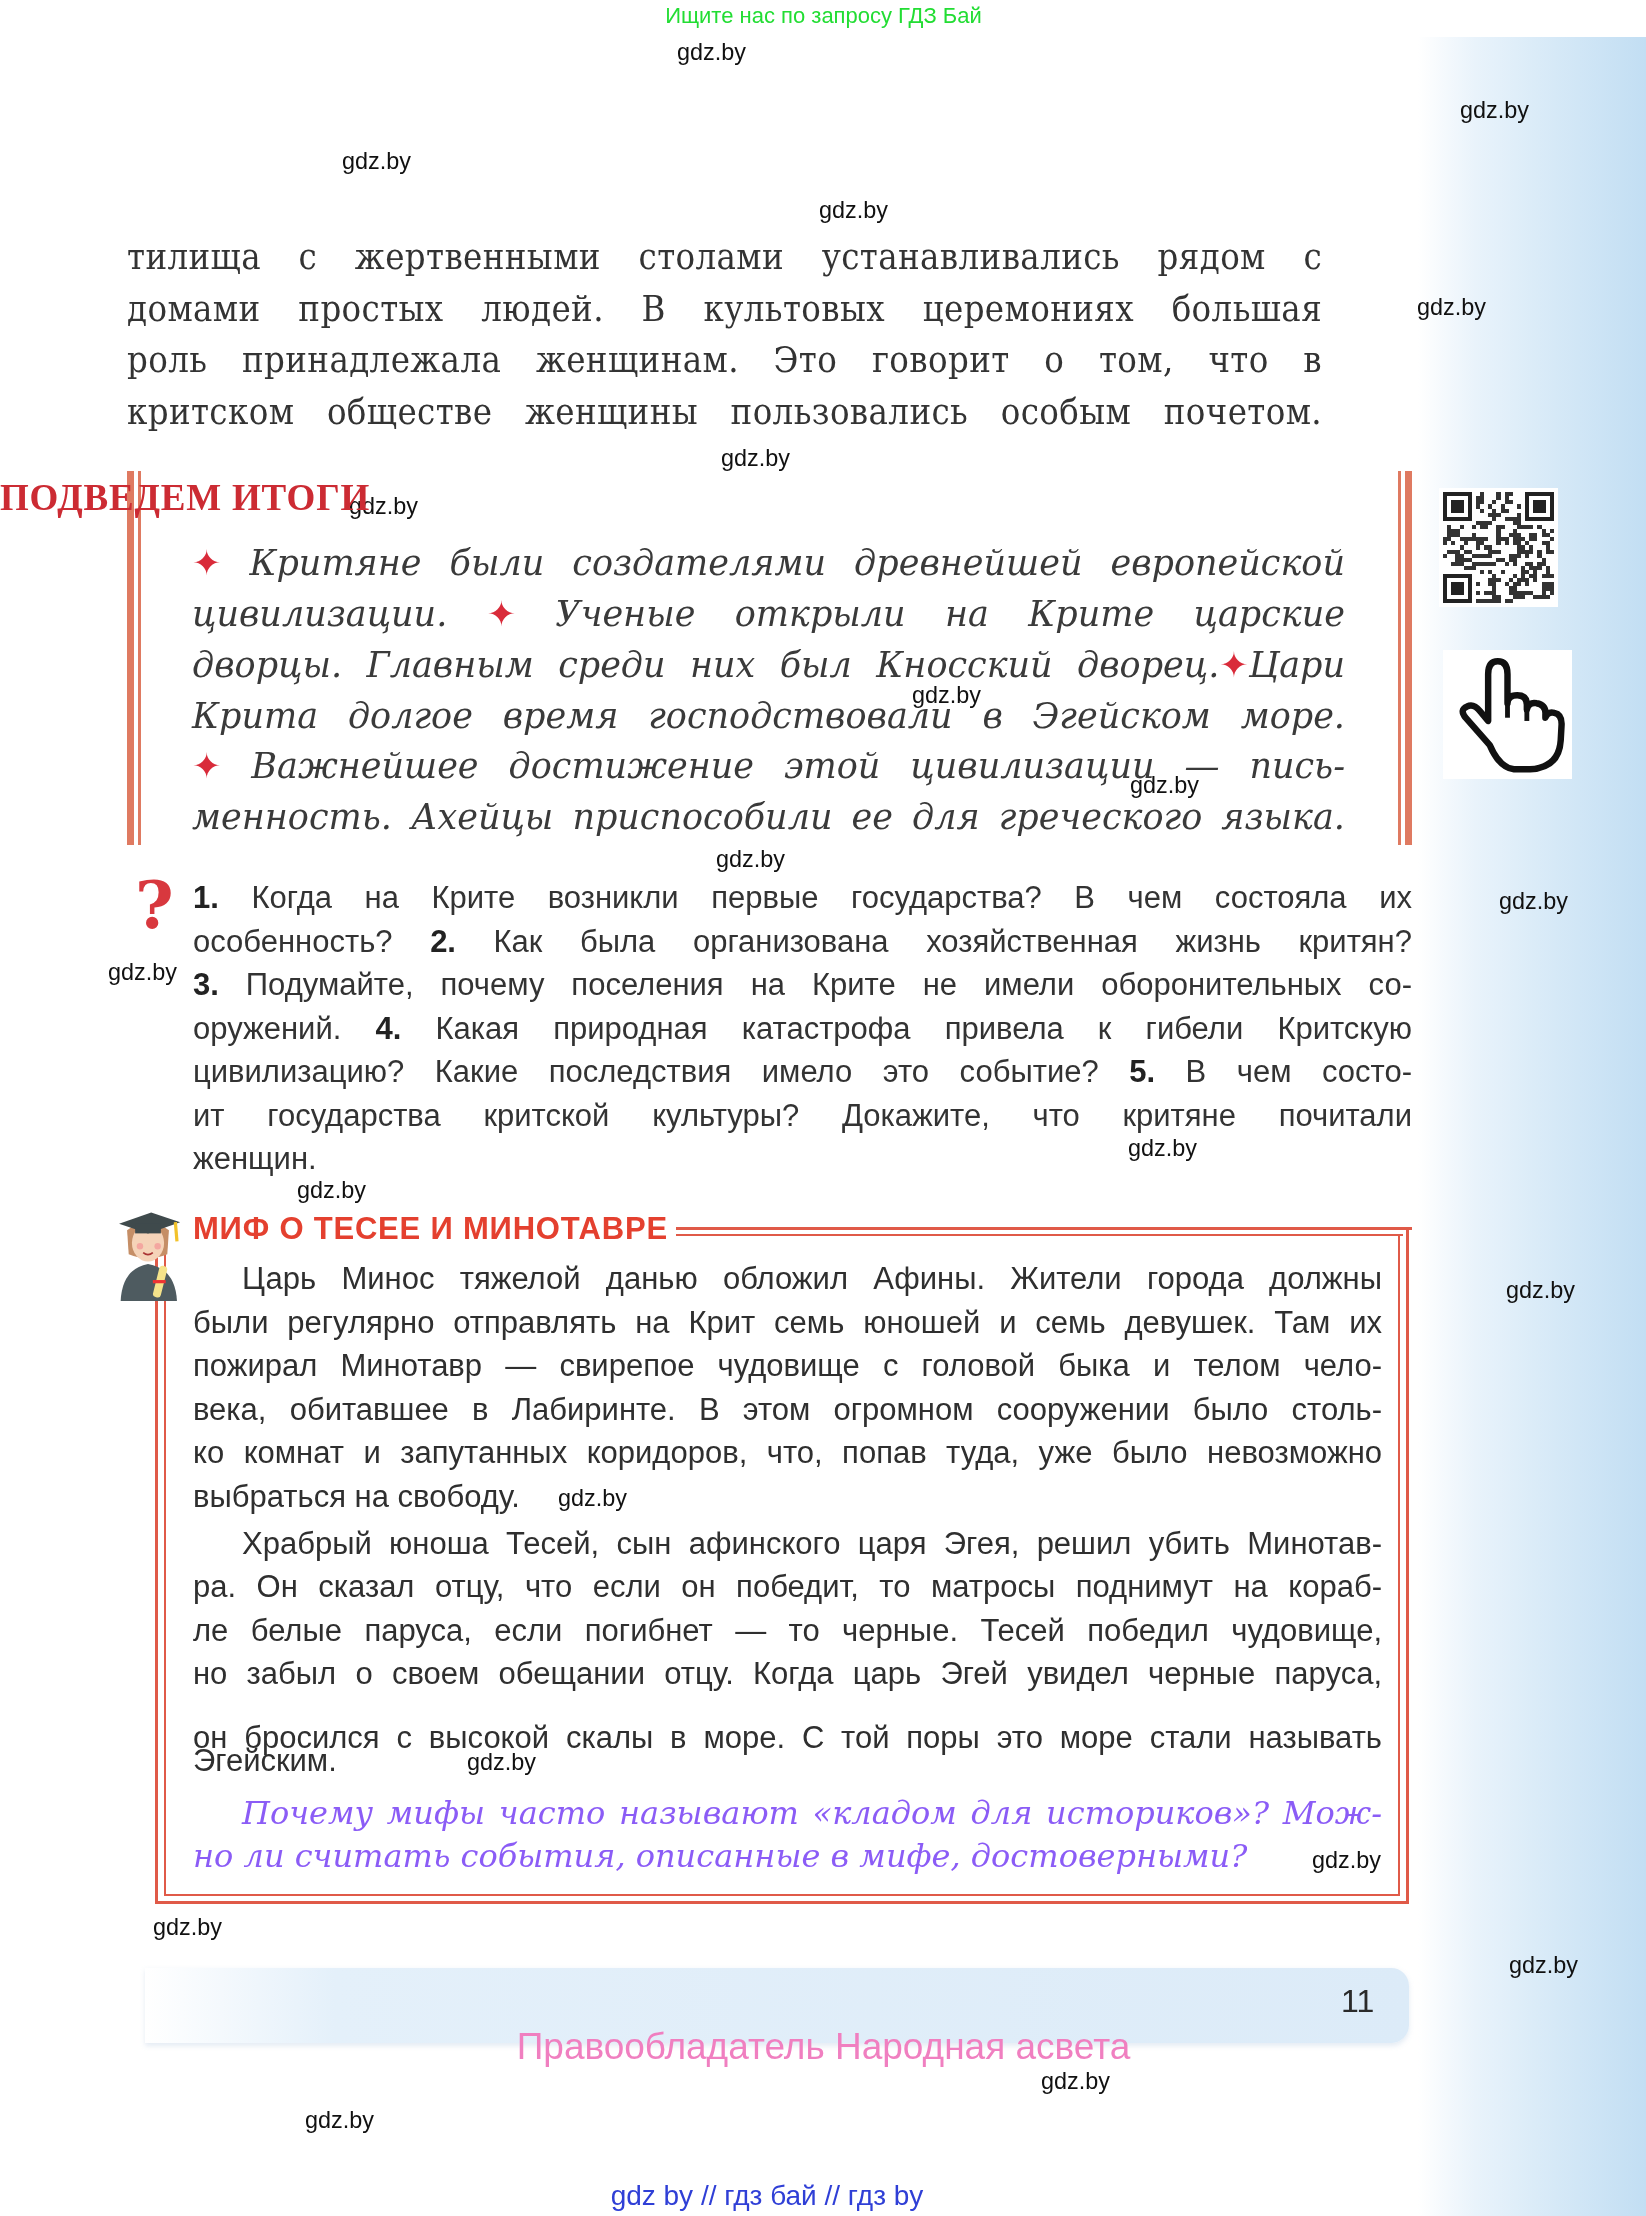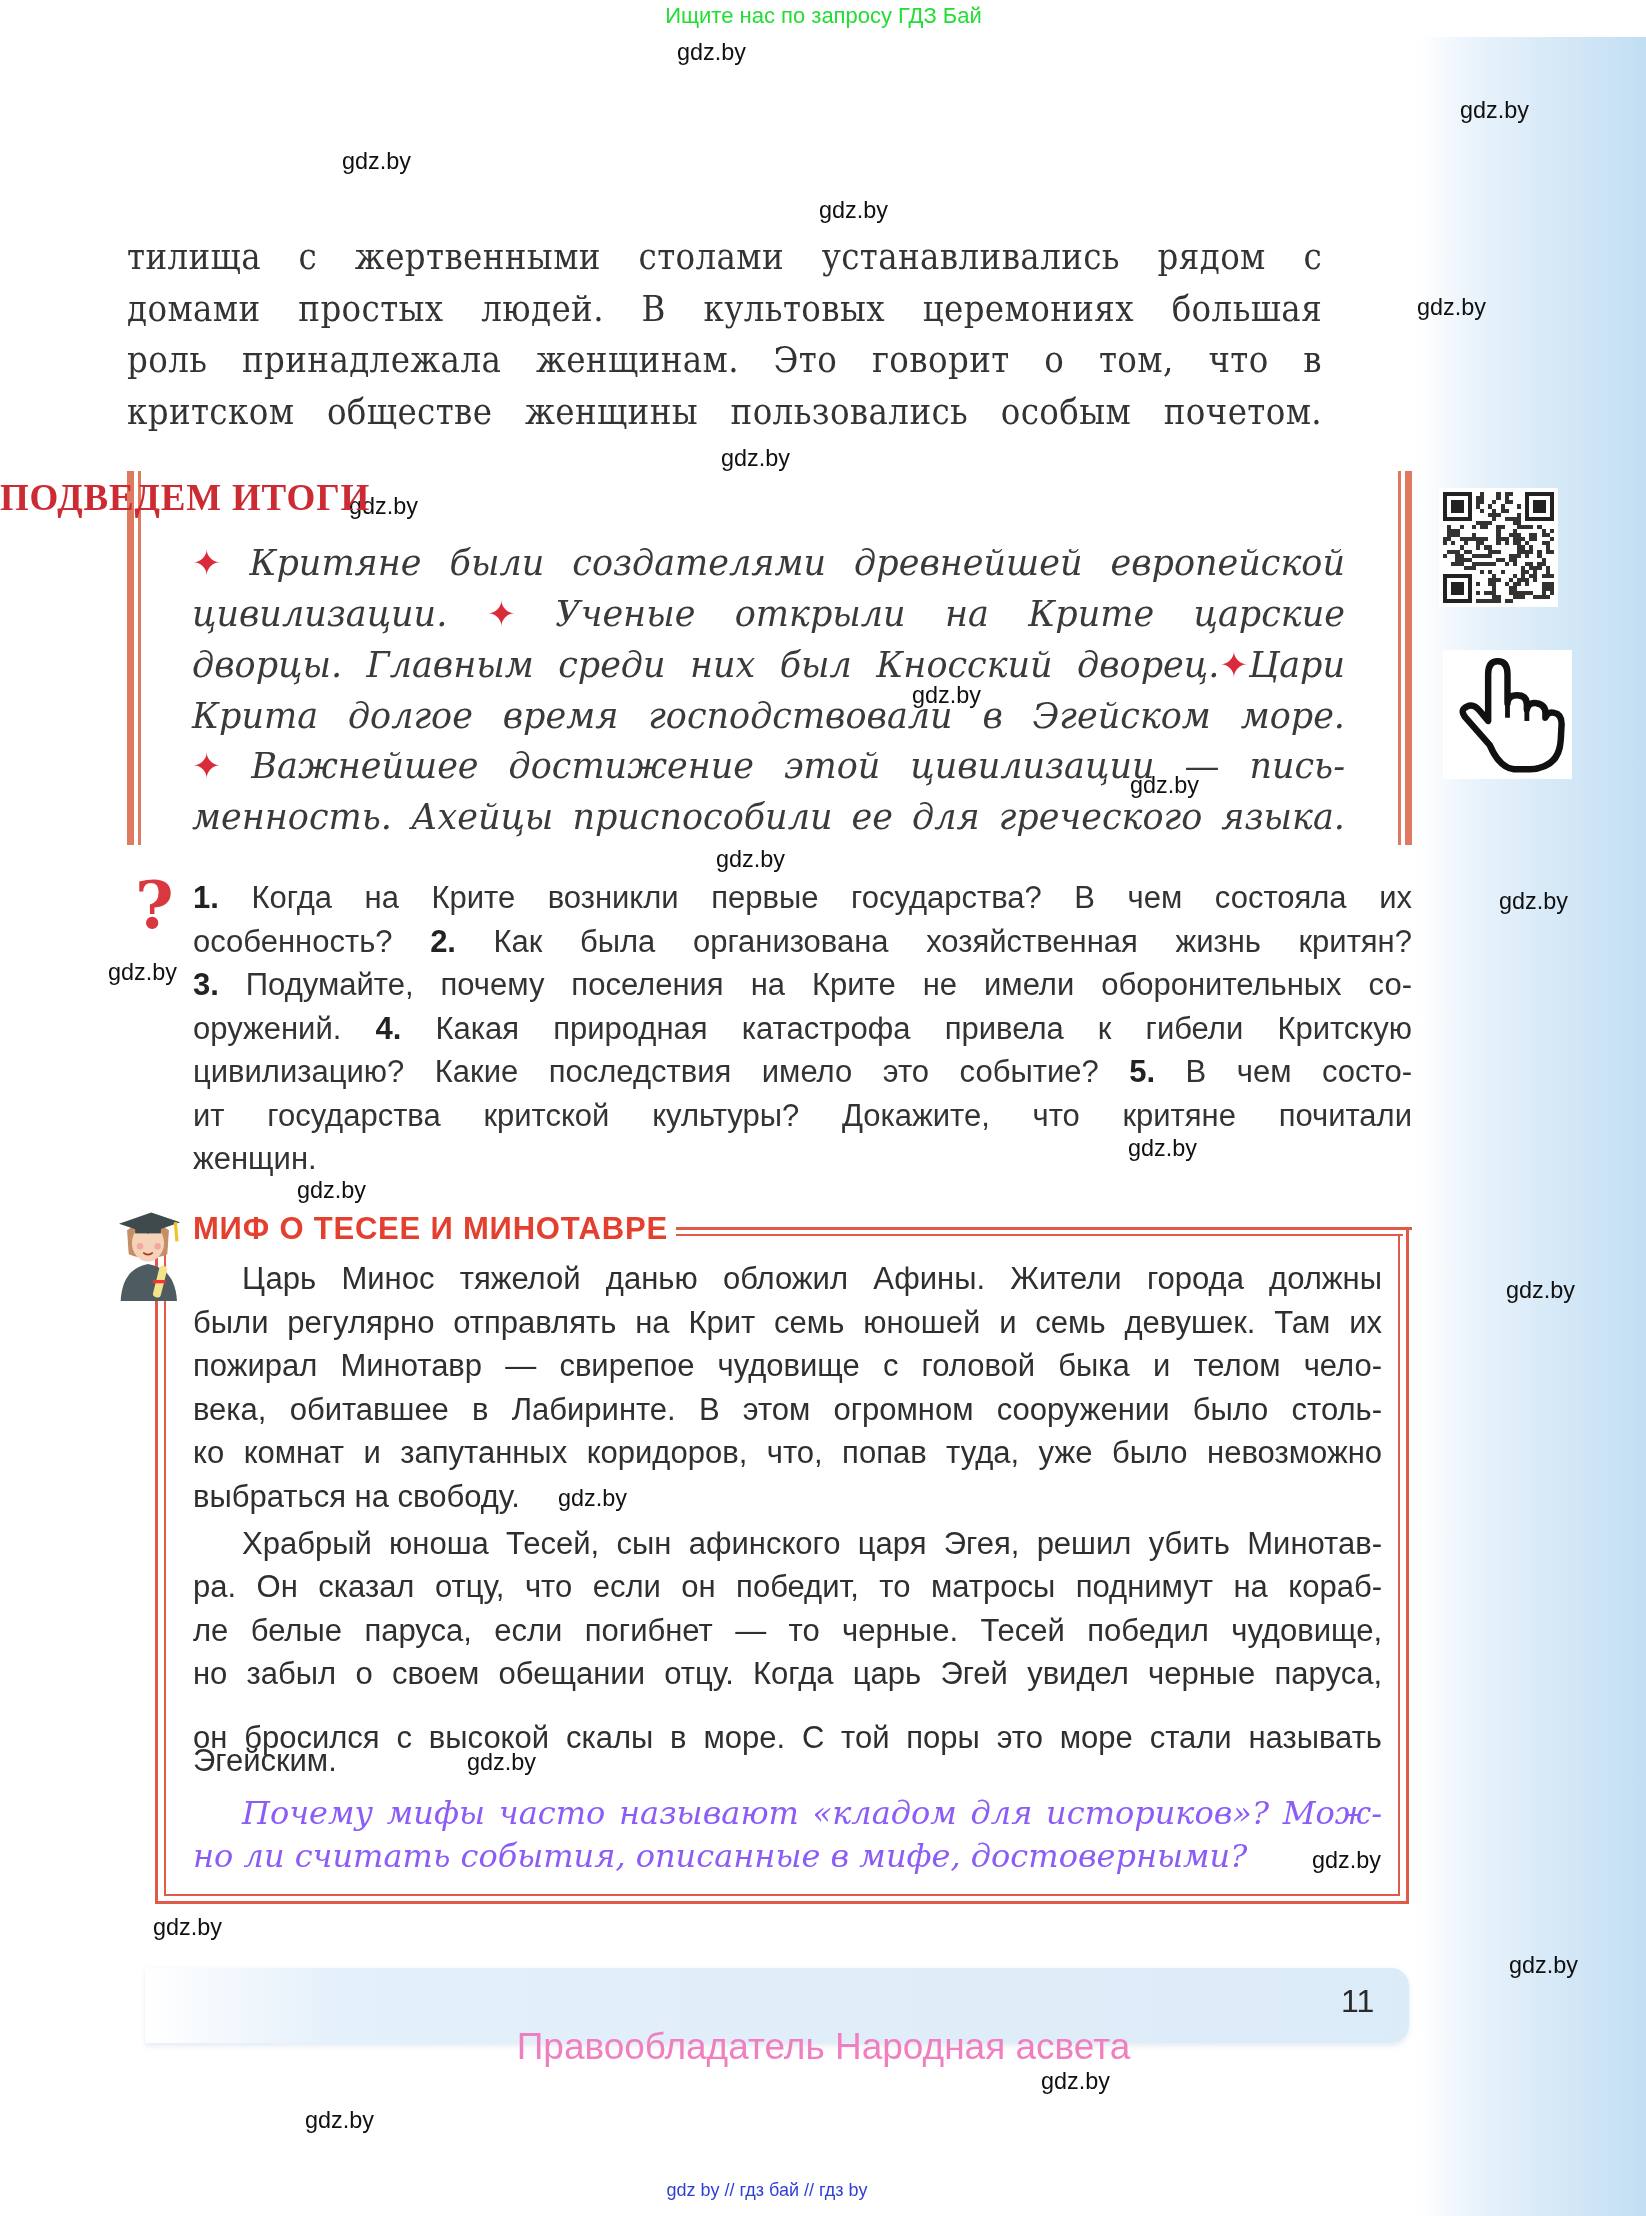--- a/index.html
+++ b/index.html
@@ -35,21 +35,21 @@
   .m-line.last { text-align-last:left; }
   .mq-line { position:absolute; left:193px; width:1189px; font-family:"DejaVu Serif", serif; font-style:italic;
              font-size:32px; line-height:44px; color:#8b5cf6; white-space:nowrap; text-align:justify; text-align-last:justify; }
   .mq-line.indent { left:242px; width:1140px; }
   .mq-line.last { text-align-last:left; }
   .footer-strip { position:absolute; left:145px; top:1968px; width:1264px; height:75px; border-radius:0 17.7px 17.7px 0;
                   background:linear-gradient(to right, rgba(220,235,248,0) 0%, #e4f0fa 15%, #dcebf8 100%);
                   box-shadow:0 2.4px 4.8px rgba(150,180,210,0.25); }
   .page-num { position:absolute; left:1341px; top:1983px; font-size:32px; color:#2a2a2a; }
   .copyright { position:absolute; top:2026px; left:0; width:1647px; text-align:center; font-size:37px; color:#f07fc0; }
-  .bottom-links { position:absolute; top:2180px; left:0; width:1534px; text-align:center; font-size:18px; color:#2f3fd6; }
+  .bottom-links { position:absolute; top:2180px; left:0; width:1534px; text-align:center; font-size:28px; color:#2f3fd6; }
   .qr { position:absolute; left:1439px; top:488px; width:119px; height:119px; background:#fff; }
   .hand { position:absolute; left:1443px; top:650px; width:129px; height:129px; background:#fff; }
   .avatar { position:absolute; left:111px; top:1206px; width:74px; height:95px; }
 </style>
 </head>
 <body>
 
 <div class="sidebar"></div>
 
 <div class="banner">Ищите нас по запросу ГДЗ Бай</div>

